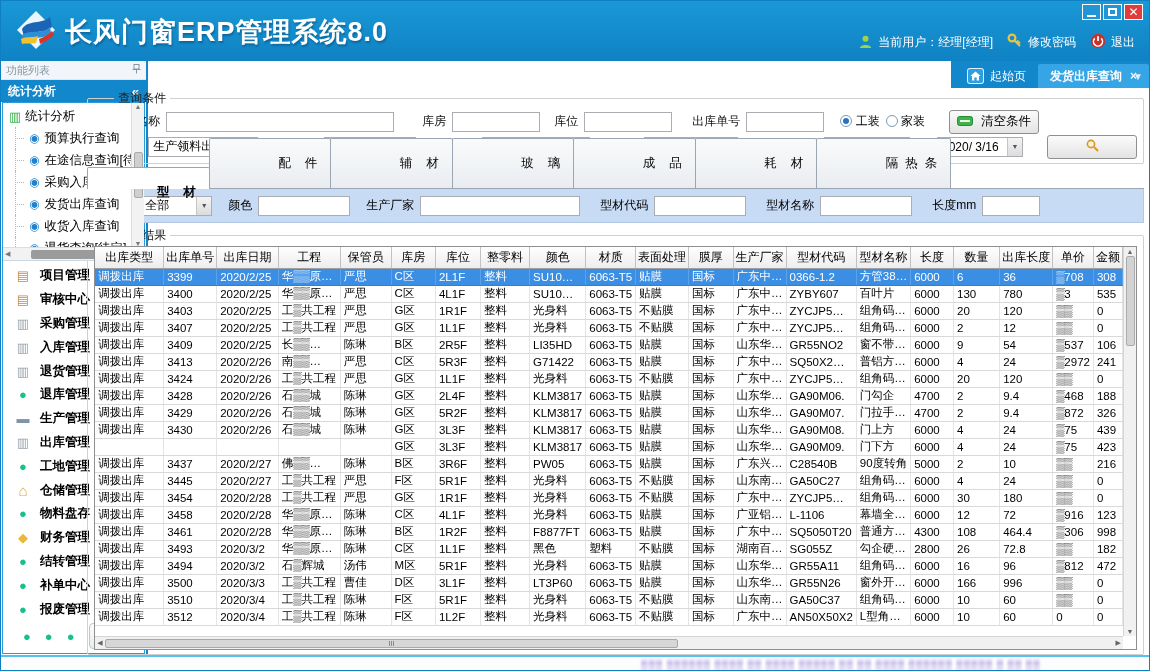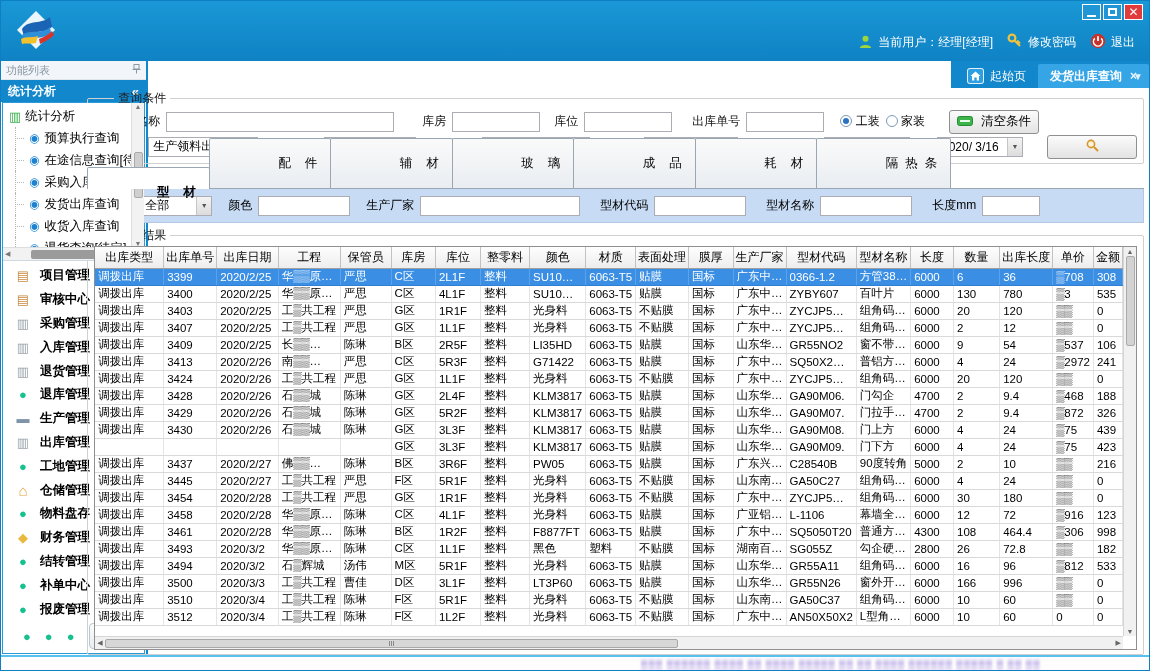--- a/index.html
+++ b/index.html
@@ -154,20 +154,21 @@
     <div class="brand">
       <span>
         <svg width="42" height="42" viewBox="0 0 42 42">
           <path d="M21 2 L40 21 L21 40 L2 21 Z" fill="#eaf5fc"></path>
           <path d="M7 20 C14 10, 26 16, 35 8 L37 18 C28 26, 16 20, 9 28 Z" fill="#1b63b5"></path>
           <path d="M7 26 C15 20, 27 26, 35 18 L36 24 C27 32, 15 26, 8 32 Z" fill="#2e8ed6"></path>
           <path d="M6 30 C12 27, 18 29, 23 27 L21 34 C16 35, 10 34, 7 35 Z" fill="#f2c12e"></path>
           <path d="M24 30 C29 28, 33 26, 37 22 L39 26 C34 31, 29 33, 25 35 Z" fill="#d8342a"></path>
         </svg>
       </span>
+      <span class="brand-title">长风门窗ERP管理系统8.0</span>
     </div>
     <div class="win-controls">
       <div class="win-btn">
           <span class="bar"></span>
         </div>
       <div class="win-btn">
           <span class="box"></span>
         </div>
       <div class="win-btn win-close">✕</div>
     </div>
@@ -924,21 +925,21 @@
                       <td>6063-T5</td>
                       <td>贴膜</td>
                       <td>国标</td>
                       <td>山东华…</td>
                       <td>GR55A11</td>
                       <td>组角码…</td>
                       <td>6000</td>
                       <td>16</td>
                       <td>96</td>
                       <td>▒812</td>
-                      <td>533</td>
+                      <td>472</td>
                     </tr>
                     <tr>
                       <td>调拨出库</td>
                       <td>3500</td>
                       <td>2020/3/3</td>
                       <td>工▒共工程</td>
                       <td>曹佳</td>
                       <td>D区</td>
                       <td>3L1F</td>
                       <td>整料</td>

